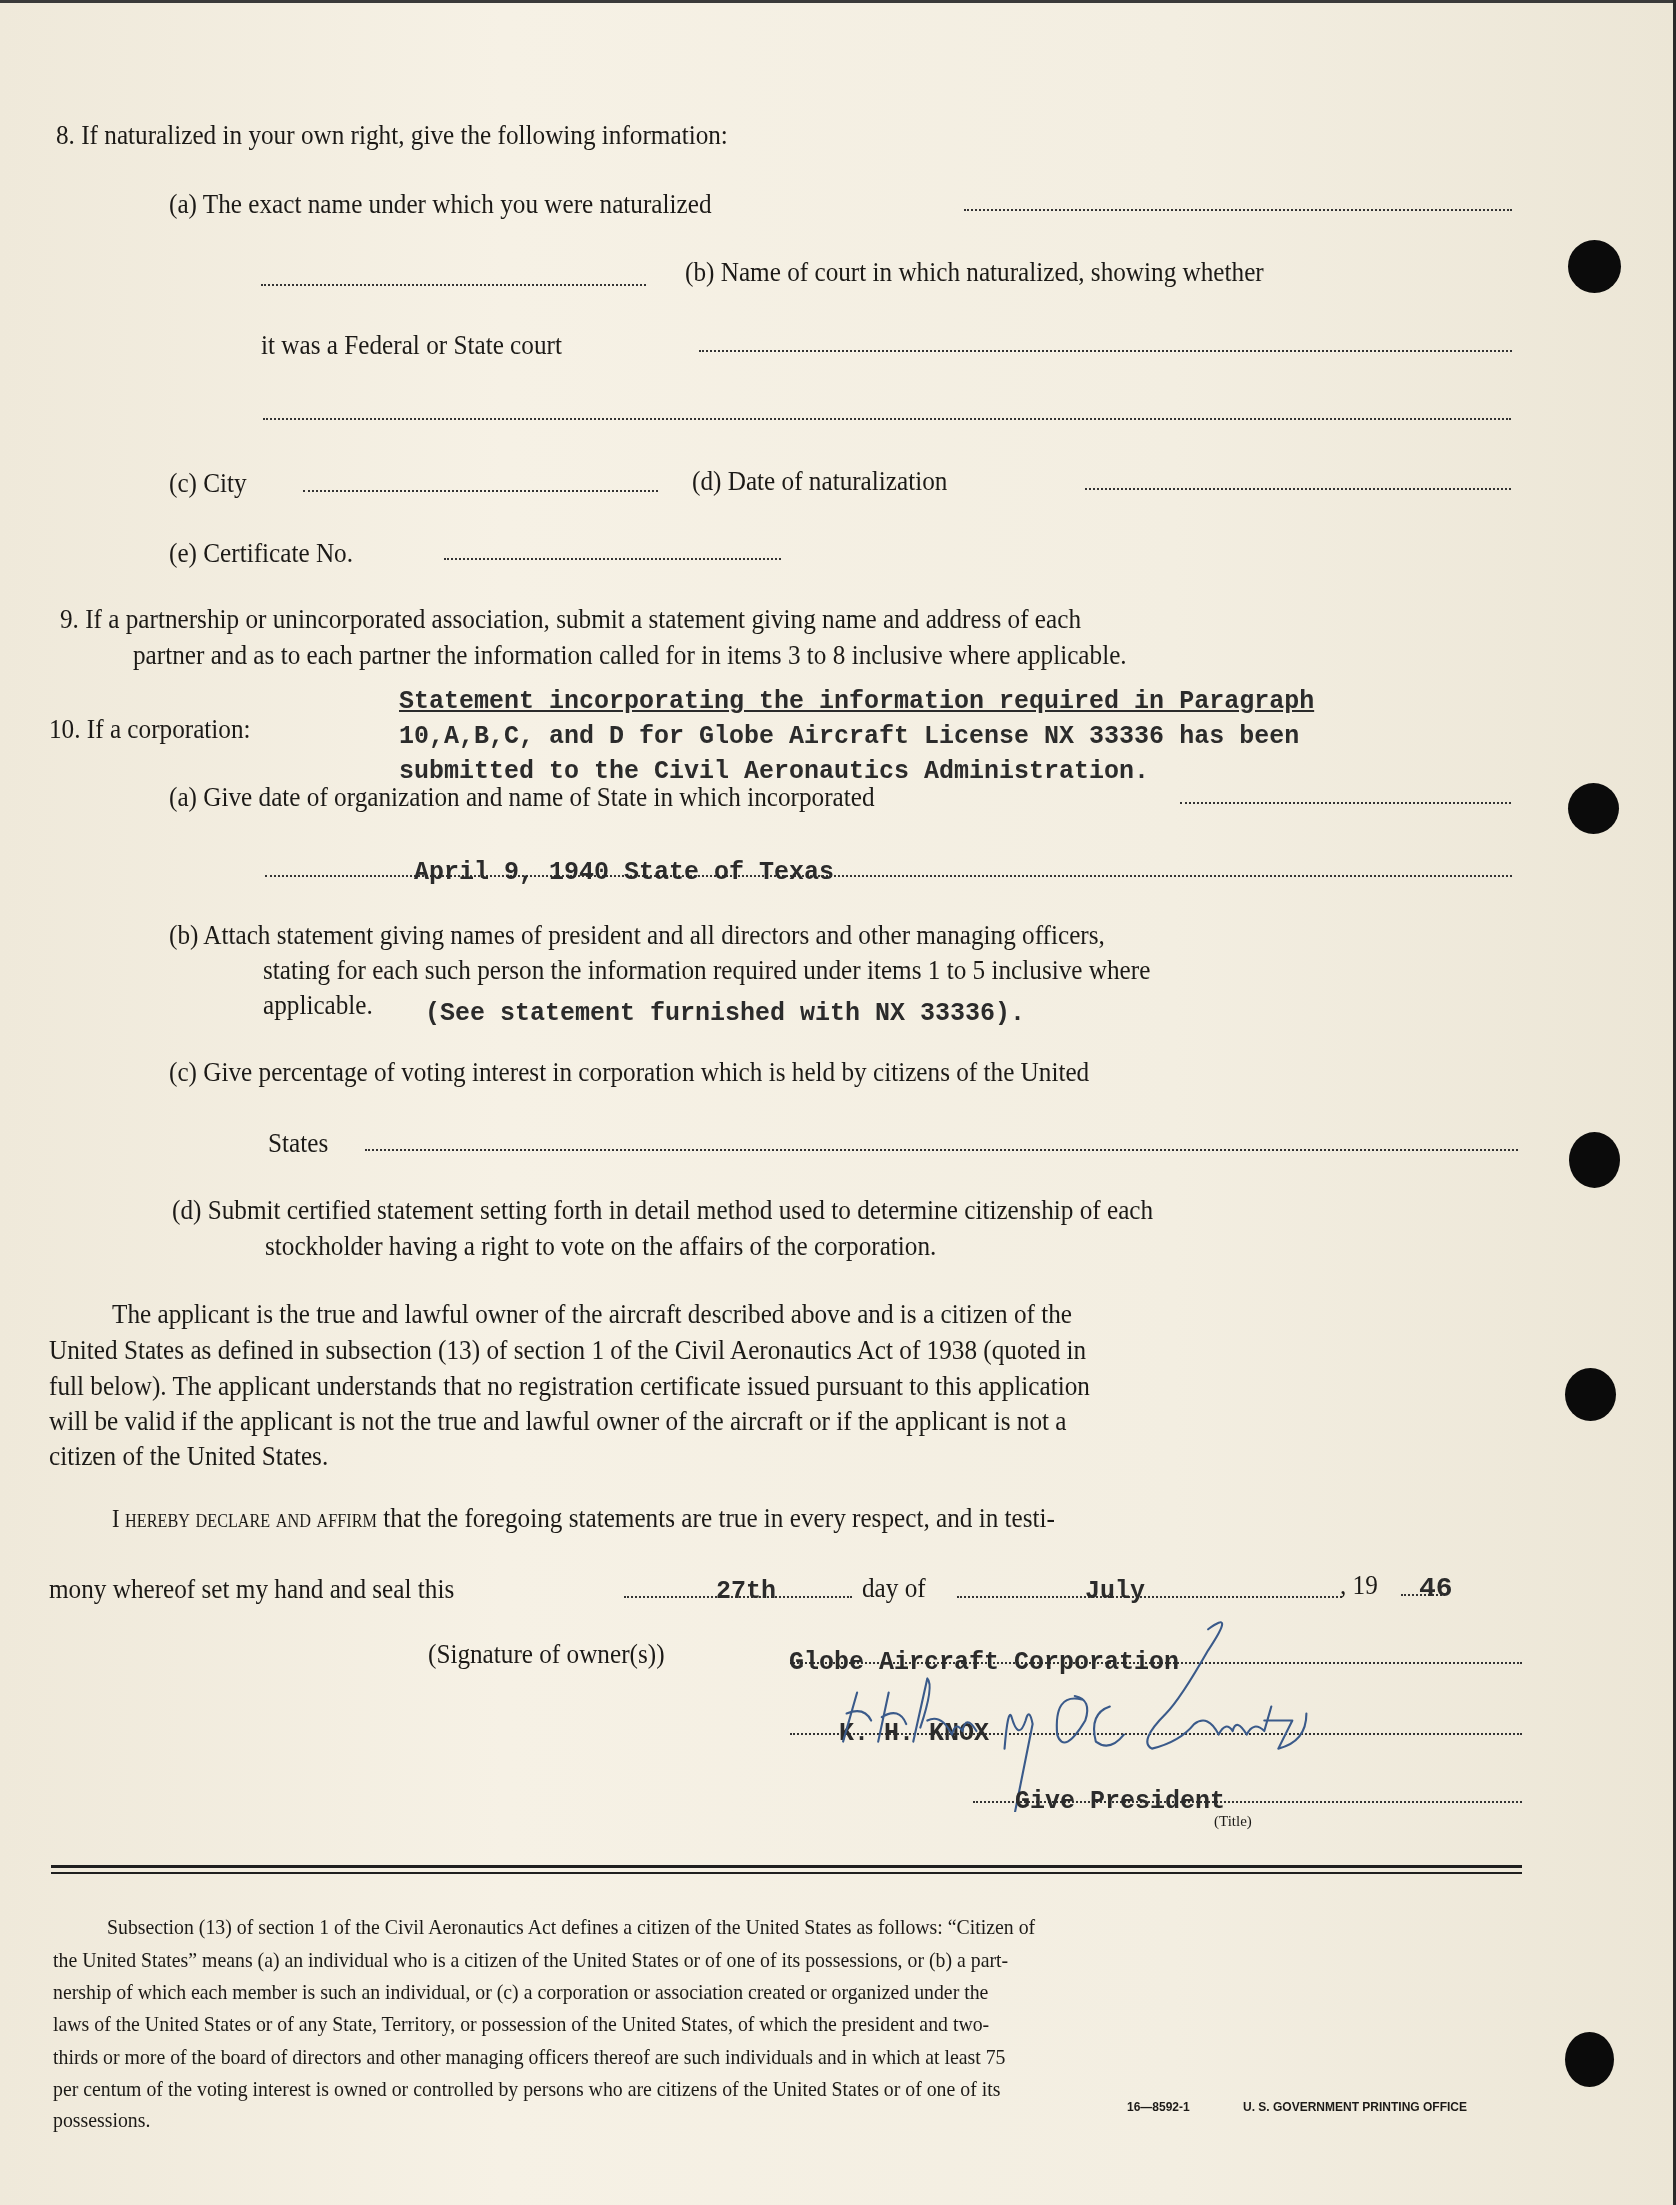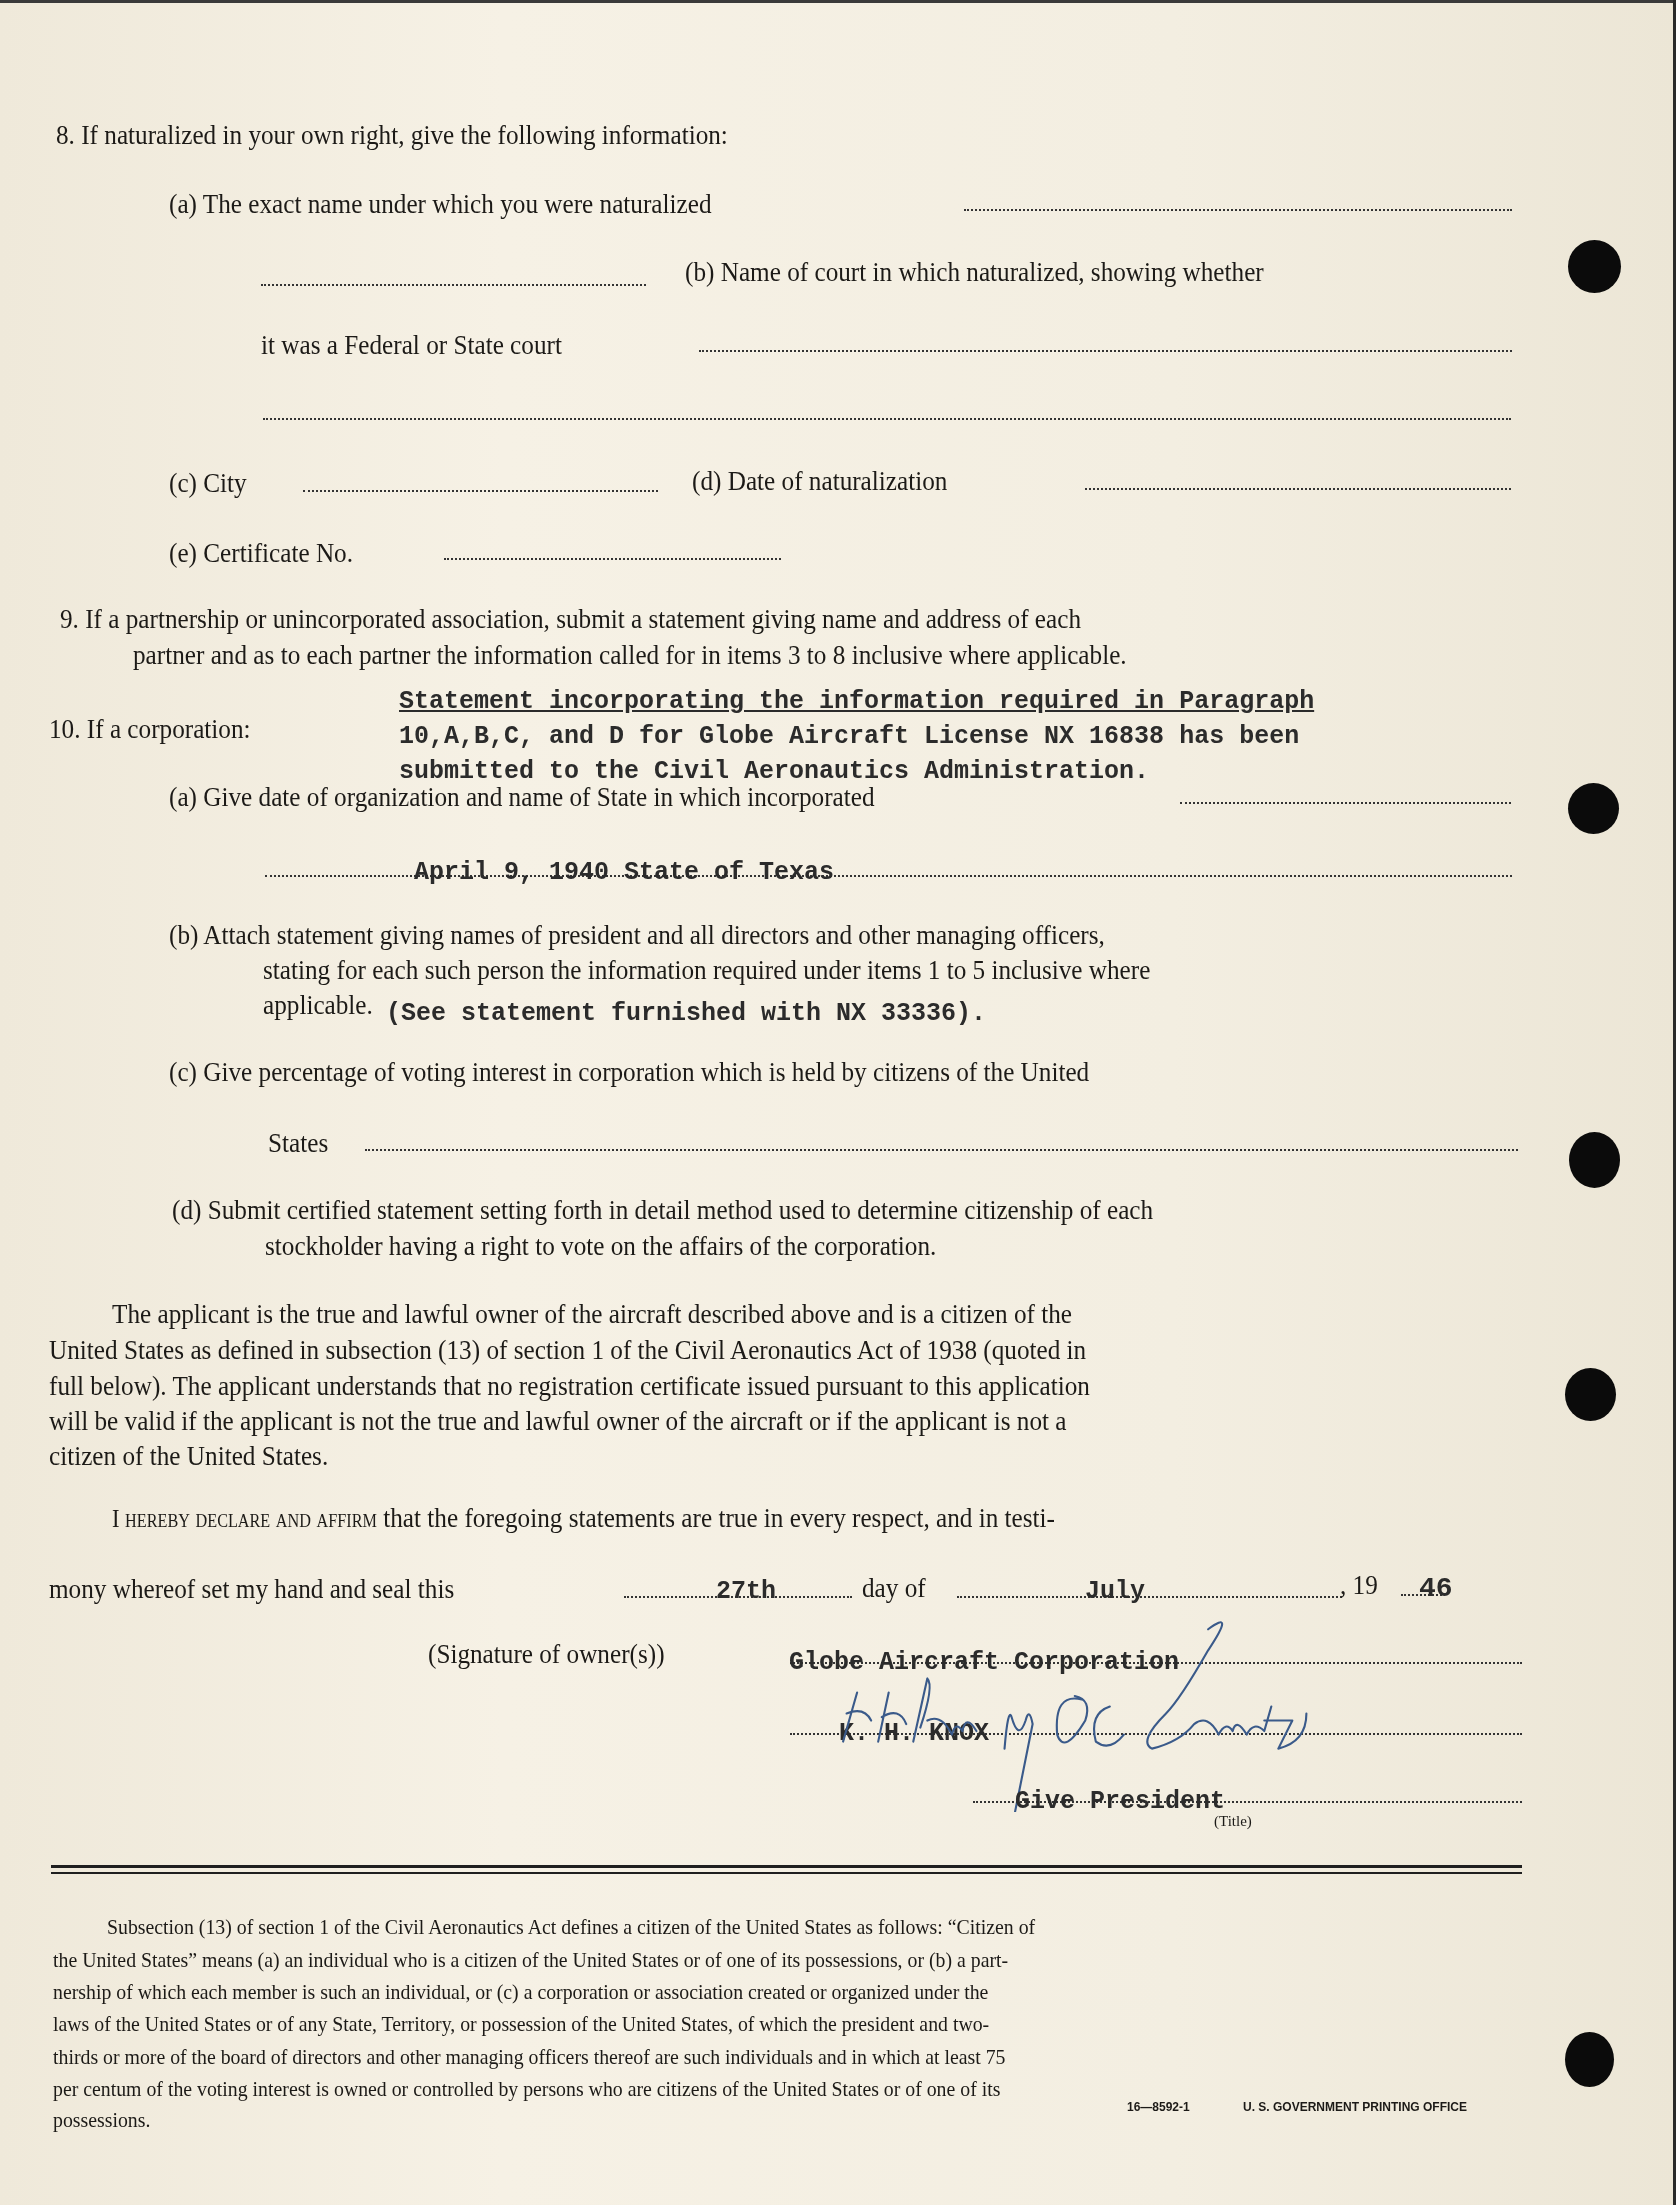--- a/index.html
+++ b/index.html
@@ -51,31 +51,31 @@
 <div class="t cond" style="left:692px;top:465px;">(d)  Date of naturalization</div>
 <div class="line" style="left:1085px;top:488px;width:426px;"></div>
 <div class="t cond" style="left:169px;top:537px;">(e)  Certificate No.</div>
 <div class="line" style="left:444px;top:558px;width:337px;"></div>
 
 <div class="t cond" style="left:60px;top:603px;">9.  If a partnership or unincorporated association, submit a statement giving name and address of each</div>
 <div class="t cond" style="left:133px;top:639px;">partner and as to each partner the information called for in items 3 to 8 inclusive where applicable.</div>
 
 <div class="t cond" style="left:49px;top:713px;">10.  If a corporation:</div>
 <div class="tw" style="left:399px;top:687px;text-decoration:underline;">Statement incorporating the information required in Paragraph</div>
-<div class="tw" style="left:399px;top:722px;">10,A,B,C, and D for Globe Aircraft License NX 16838 has been</div>
+<div class="tw" style="left:399px;top:722px;">10,A,B,C, and D for Globe Aircraft License NX 33336 has been</div>
 <div class="tw" style="left:399px;top:757px;">submitted to the Civil Aeronautics Administration.</div>
 <div class="t cond" style="left:169px;top:781px;">(a)  Give date of organization and name of State in which incorporated</div>
 <div class="line" style="left:1180px;top:802px;width:331px;"></div>
 <div class="line" style="left:265px;top:875px;width:1247px;"></div>
 <div class="tw" style="left:414px;top:858px;">April 9, 1940  State of Texas</div>
 
 <div class="t cond" style="left:169px;top:919px;">(b)  Attach statement giving names of president and all directors and other managing officers,</div>
 <div class="t cond" style="left:263px;top:954px;">stating for each such person the information required under items 1 to 5 inclusive where</div>
 <div class="t cond" style="left:263px;top:989px;">applicable.</div>
-<div class="tw" style="left:386px;top:999px;">(See statement furnished with NX 33336).</div>
+<div class="tw" style="left:425px;top:999px;">(See statement furnished with NX 33336).</div>
 
 <div class="t cond" style="left:169px;top:1056px;">(c)  Give percentage of voting interest in corporation which is held by citizens of the United</div>
 <div class="t cond" style="left:268px;top:1127px;">States</div>
 <div class="line" style="left:365px;top:1149px;width:1153px;"></div>
 
 <div class="t cond" style="left:172px;top:1194px;">(d)  Submit certified statement setting forth in detail method used to determine citizenship of each</div>
 <div class="t cond" style="left:265px;top:1230px;">stockholder having a right to vote on the affairs of the corporation.</div>
 
 <div class="t cond" style="left:112px;top:1298px;">The applicant is the true and lawful owner of the aircraft described above and is a citizen of the</div>
 <div class="t cond" style="left:49px;top:1334px;">United States as defined in subsection (13) of section 1 of the Civil Aeronautics Act of 1938 (quoted in</div>

